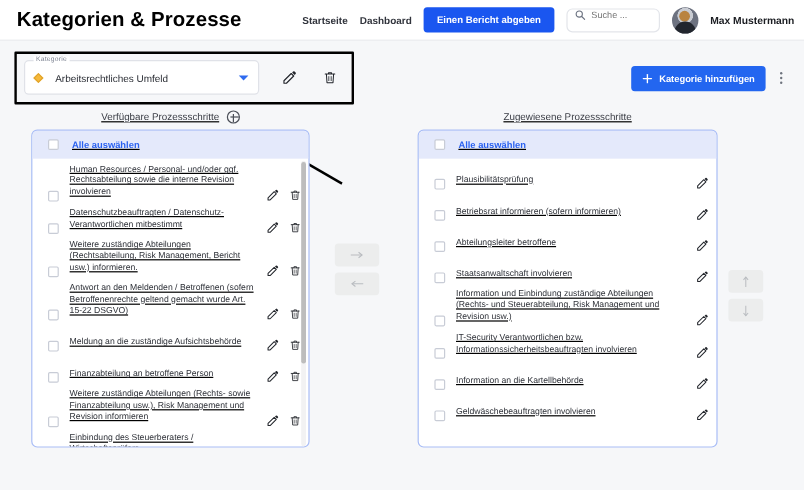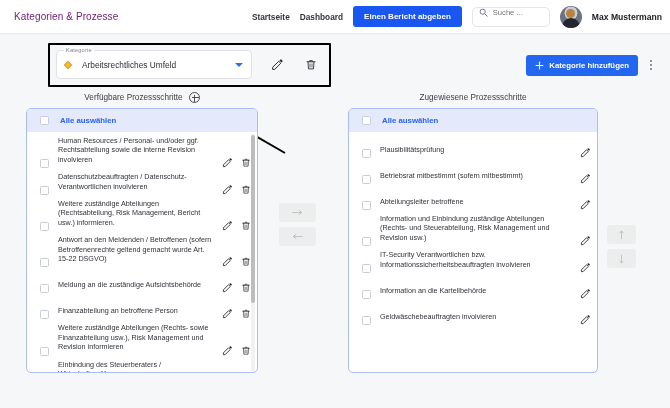--- a/index.html
+++ b/index.html
@@ -15,23 +15,23 @@
   .topbar {
     height: 34px;
     background: #ffffff;
     border-bottom: 1px solid #e9eaee;
     display: flex;
     align-items: center;
     padding: 0 8px 0 14px;
     position: relative;
   }
   .app-title {
-    font-size: 10px;
-    font-weight: normal;
-    color: #701a75;
+    font-size: 17px;
+    font-weight: bold;
+    color: #000000;
     letter-spacing: .1px;
   }
   .nav-right {
     margin-left: auto;
     display: flex;
     align-items: center;
     gap: 10px;
   }
   .nav-link {
     font-size: 8.3px;
@@ -111,21 +111,20 @@
     align-items: center;
     padding: 10px 12px 0 12px;
     height: 52px;
     position: relative;
   }
   .cat-box-outline {
     border: 2px solid #000;
     padding: 5px 6px 6px 6px;
     border-radius: 1px;
     display: flex;
-    margin-left: 36px;
   }
   .cat-select {
     width: 196px;
     height: 29px;
     border: 1px solid #e0e2e8;
     border-radius: 4px;
     background: #fff;
     position: relative;
     display: flex;
     align-items: center;
@@ -196,20 +195,21 @@
     left: 232px; top: 88px;
     width: 56px; height: 34px;
     pointer-events: none;
   }
 
   
   .columns {
     display: flex;
     padding: 0 12px;
     position: relative;
+    text-decoration: underline;
   }
   .col { position: relative; }
   .col-left  { width: 232px; margin-left: 14px; }
   .col-mid   { width: 78px; }
   .col-right { width: 250px; margin-left: 12px; }
 
   .col-head {
     text-align: center;
     font-size: 8.2px;
     color: #3a3d45;
@@ -433,21 +433,21 @@
                 <svg width="10" height="11" viewBox="0 0 24 24">
                   <path d="M4 6.5h16M9.5 6.5V4.2h5v2.3M6 6.5l1 14.3h10l1-14.3" fill="none" stroke="#23262c" stroke-width="1.7" stroke-linecap="round" stroke-linejoin="round"></path>
                   <line x1="10" y1="10" x2="10" y2="18" stroke="#23262c" stroke-width="1.3"></line>
                   <line x1="14" y1="10" x2="14" y2="18" stroke="#23262c" stroke-width="1.3"></line>
                 </svg>
               </span>
             </div>
           </div>
           <div class="row">
             <span class="cbox"></span>
-            <div class="row-txt">Datenschutzbeauftragten / Datenschutz-Verantwortlichen involvieren</div>
+            <div class="row-txt">Datenschutzbeauftragten / Datenschutz-Verantwortlichen mitbestimmt</div>
             <div class="row-actions">
               <span style="cursor: pointer; display: flex;">
                 <svg width="11" height="11" viewBox="0 0 24 24">
                   <path d="M3 17.2V21h3.8L18 9.8 14.2 6 3 17.2z" fill="none" stroke="#23262c" stroke-width="1.9" stroke-linejoin="round"></path>
                   <path d="M15.6 4.6l3.8 3.8 1.5-1.5a1.6 1.6 0 0 0 0-2.3l-1.5-1.5a1.6 1.6 0 0 0-2.3 0l-1.5 1.5z" fill="#23262c"></path>
                 </svg>
               </span>
               <span style="cursor: pointer; display: flex;">
                 <svg width="10" height="11" viewBox="0 0 24 24">
                   <path d="M4 6.5h16M9.5 6.5V4.2h5v2.3M6 6.5l1 14.3h10l1-14.3" fill="none" stroke="#23262c" stroke-width="1.7" stroke-linecap="round" stroke-linejoin="round"></path>
@@ -610,33 +610,45 @@
               <span style="cursor: pointer; display: flex;">
                 <svg width="11" height="11" viewBox="0 0 24 24">
                   <path d="M3 17.2V21h3.8L18 9.8 14.2 6 3 17.2z" fill="none" stroke="#23262c" stroke-width="1.9" stroke-linejoin="round"></path>
                   <path d="M15.6 4.6l3.8 3.8 1.5-1.5a1.6 1.6 0 0 0 0-2.3l-1.5-1.5a1.6 1.6 0 0 0-2.3 0l-1.5 1.5z" fill="#23262c"></path>
                 </svg>
               </span>
             </div>
           </div>
           <div class="row">
             <span class="cbox"></span>
-            <div class="row-txt">Betriebsrat mitbestimmt (sofern mitbestimmt)</div>
+            <div class="row-txt">Betriebsrat informieren (sofern informieren)</div>
             <div class="row-actions">
               <span style="cursor: pointer; display: flex;">
                 <svg width="11" height="11" viewBox="0 0 24 24">
                   <path d="M3 17.2V21h3.8L18 9.8 14.2 6 3 17.2z" fill="none" stroke="#23262c" stroke-width="1.9" stroke-linejoin="round"></path>
                   <path d="M15.6 4.6l3.8 3.8 1.5-1.5a1.6 1.6 0 0 0 0-2.3l-1.5-1.5a1.6 1.6 0 0 0-2.3 0l-1.5 1.5z" fill="#23262c"></path>
                 </svg>
               </span>
             </div>
           </div>
           <div class="row">
             <span class="cbox"></span>
             <div class="row-txt">Abteilungsleiter betroffene</div>
+            <div class="row-actions">
+              <span style="cursor: pointer; display: flex;">
+                <svg width="11" height="11" viewBox="0 0 24 24">
+                  <path d="M3 17.2V21h3.8L18 9.8 14.2 6 3 17.2z" fill="none" stroke="#23262c" stroke-width="1.9" stroke-linejoin="round"></path>
+                  <path d="M15.6 4.6l3.8 3.8 1.5-1.5a1.6 1.6 0 0 0 0-2.3l-1.5-1.5a1.6 1.6 0 0 0-2.3 0l-1.5 1.5z" fill="#23262c"></path>
+                </svg>
+              </span>
+            </div>
+          </div>
+          <div class="row">
+            <span class="cbox"></span>
+            <div class="row-txt">Staatsanwaltschaft involvieren</div>
             <div class="row-actions">
               <span style="cursor: pointer; display: flex;">
                 <svg width="11" height="11" viewBox="0 0 24 24">
                   <path d="M3 17.2V21h3.8L18 9.8 14.2 6 3 17.2z" fill="none" stroke="#23262c" stroke-width="1.9" stroke-linejoin="round"></path>
                   <path d="M15.6 4.6l3.8 3.8 1.5-1.5a1.6 1.6 0 0 0 0-2.3l-1.5-1.5a1.6 1.6 0 0 0-2.3 0l-1.5 1.5z" fill="#23262c"></path>
                 </svg>
               </span>
             </div>
           </div>
           <div class="row">

